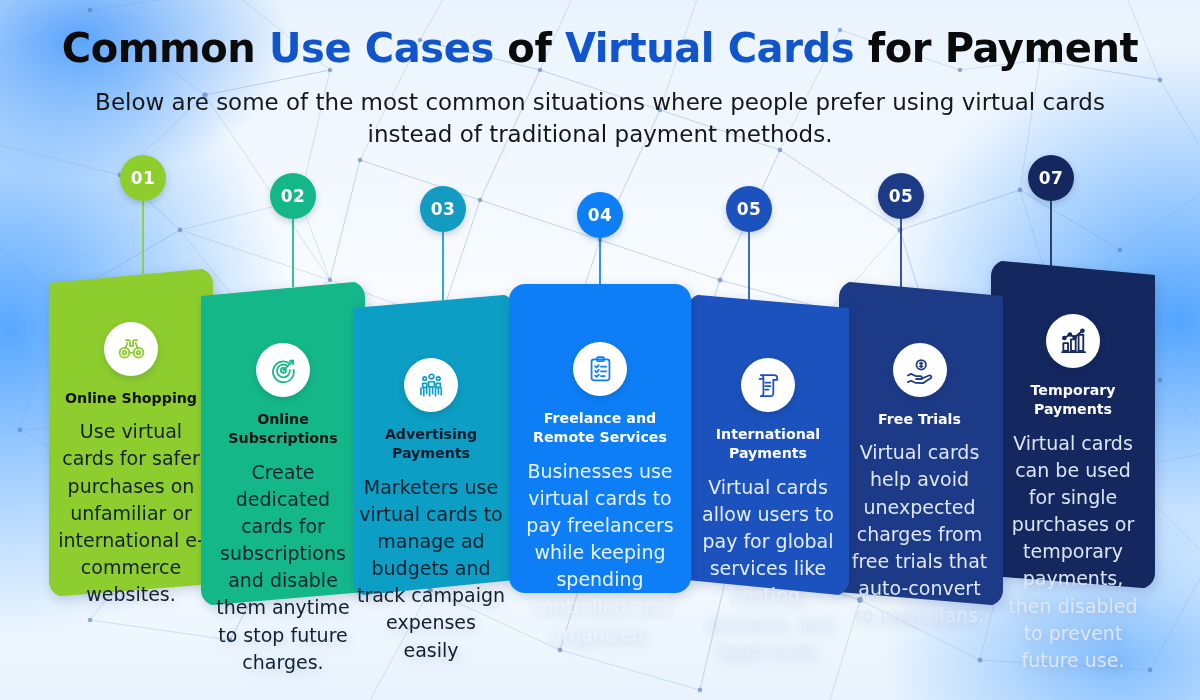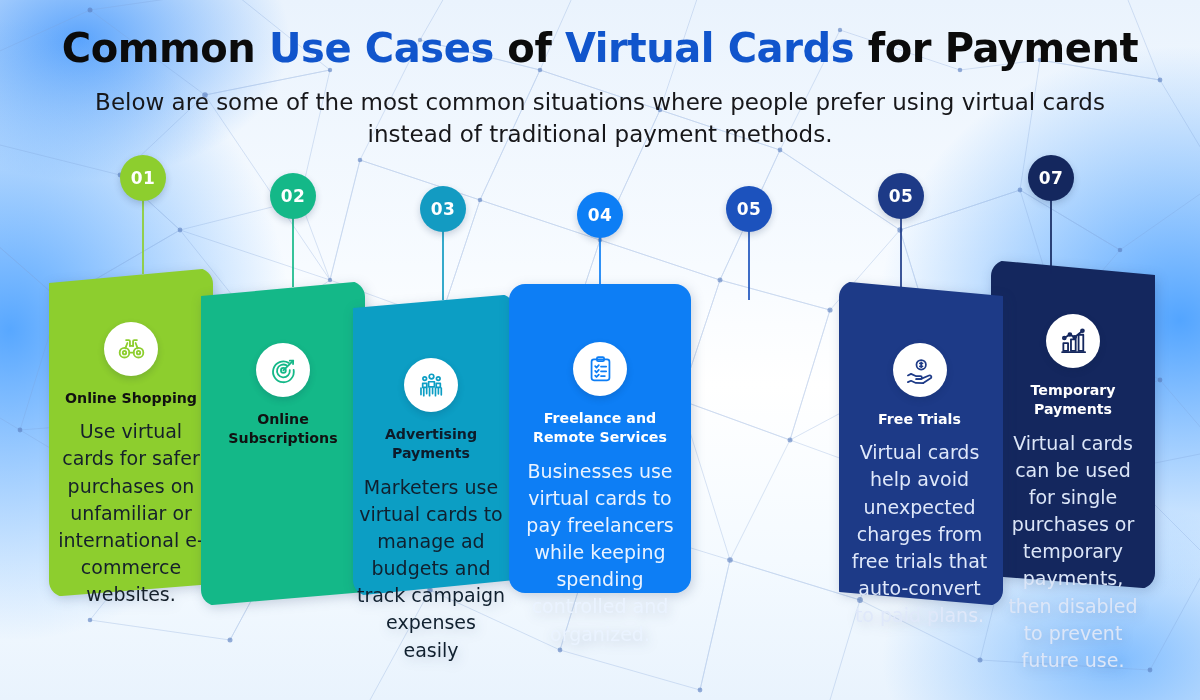--- a/index.html
+++ b/index.html
@@ -260,20 +260,21 @@
           <div class="ic-wrap">
             <svg viewBox="0 0 24 24" fill="none" stroke="#14b888" stroke-width="1.5" stroke-linecap="round" stroke-linejoin="round">
               <path d="M20.4 11.6a8.6 8.6 0 1 1-4.1-5.9"></path>
               <path d="M17.2 11.7a5.3 5.3 0 1 1-2.7-4"></path>
               <circle cx="11.9" cy="11.9" r="2"></circle>
               <path d="M11.9 11.9 20 3.8"></path>
               <path d="M17.2 3.9 20 3.8l-.1 2.8"></path>
             </svg>
           </div>
           <div class="c-title" style="color: rgb(17, 17, 17);">Online Subscriptions</div>
+          <div class="c-body" style="color: rgb(15, 32, 48);">Create dedicated cards for subscriptions and disable them anytime to stop future charges.</div>
         </div>
       </div>
       <div class="badge" style="left: 270px; top: 173px; background: rgb(20, 184, 136);">02</div>
       <div class="stem" style="left: 442.2px; top: 229px; height: 71px; background: rgb(19, 155, 194); opacity: 0.85;"></div>
       <div class="card" style="left: 353px; top: 294px; width: 162px; height: 302px; z-index: 3;">
         <div class="face" style="background: rgb(12, 158, 196); clip-path: polygon(0% 4.64%, 100% 0%, 100% 94.7%, 0% 100%);"></div>
         <div class="card-inner" style="top: 64px; padding-left: 3px; padding-right: 9px;">
           <div class="ic-wrap">
             <svg viewBox="0 0 24 24" fill="none" stroke="#0c9ec4" stroke-width="1.4" stroke-linecap="round" stroke-linejoin="round">
               <circle cx="12" cy="4.6" r="1.9"></circle>
@@ -303,20 +304,35 @@
               <path d="M7.6 17.1l1.1 1.1 1.9-2"></path>
               <path d="M12.4 9.6h4.3M12.4 13.5h4.3M12.4 17.4h3.2"></path>
             </svg>
           </div>
           <div class="c-title" style="color: rgb(255, 255, 255);">Freelance and Remote Services</div>
           <div class="c-body" style="color: rgb(234, 243, 255);">Businesses use virtual cards to pay freelancers while keeping spending controlled and organized.</div>
         </div>
       </div>
       <div class="badge" style="left: 577px; top: 192px; background: rgb(13, 126, 245);">04</div>
       <div class="stem" style="left: 748.2px; top: 229px; height: 71px; background: rgb(28, 82, 189); opacity: 0.85;"></div>
+      <div class="card" style="left: 687px; top: 294px; width: 162px; height: 302px; z-index: 3;">
+        <div class="face" style="background: rgb(28, 82, 189); clip-path: polygon(0% 0%, 100% 4.64%, 100% 100%, 0% 94.7%);"></div>
+        <div class="card-inner" style="top: 64px; padding-left: 9px; padding-right: 9px;">
+          <div class="ic-wrap">
+            <svg viewBox="0 0 24 24" fill="none" stroke="#1c52bd" stroke-width="1.45" stroke-linecap="round" stroke-linejoin="round">
+              <path d="M6.6 3.4h10.2a2.4 2.4 0 0 1 2.4 2.4v1.5H16"></path>
+              <path d="M16 7.3v11.3a2.2 2.2 0 0 1-2.2 2.2H5.6a2.2 2.2 0 0 0 2.2-2.2V5.6A2.2 2.2 0 0 0 5.6 3.4"></path>
+              <path d="M4.5 6.5h3.3"></path>
+              <path d="M9.4 9.7h4.1M9.4 12.6h4.1M9.4 15.5h2.6"></path>
+            </svg>
+          </div>
+          <div class="c-title" style="color: rgb(255, 255, 255);">International Payments</div>
+          <div class="c-body" style="color: rgb(228, 238, 255);">Virtual cards allow users to pay for global services like hosting, domains, and SaaS tools.</div>
+        </div>
+      </div>
       <div class="badge" style="left: 726px; top: 186px; background: rgb(28, 82, 189);">05</div>
       <div class="stem" style="left: 900.2px; top: 216px; height: 71px; background: rgb(29, 58, 135); opacity: 0.85;"></div>
       <div class="card" style="left: 839px; top: 281px; width: 164px; height: 325px; z-index: 2;">
         <div class="face" style="background: rgb(29, 58, 135); clip-path: polygon(0% 0%, 100% 4.62%, 100% 100%, 0% 95.69%);"></div>
         <div class="card-inner" style="top: 62px; padding-left: 9px; padding-right: 12px;">
           <div class="ic-wrap">
             <svg viewBox="0 0 24 24" fill="none" stroke="#1d3a87" stroke-width="1.45" stroke-linecap="round" stroke-linejoin="round">
               <circle cx="13.4" cy="7.3" r="3.9"></circle>
               <path d="M13.4 5.3v4M12.3 6.1h2.2M12.3 8.5h2.2"></path>
               <path d="M2.4 16.1l2.6-1.3 4.3 1.9h3.5a1.2 1.2 0 1 1 0 2.4H9.3"></path>

